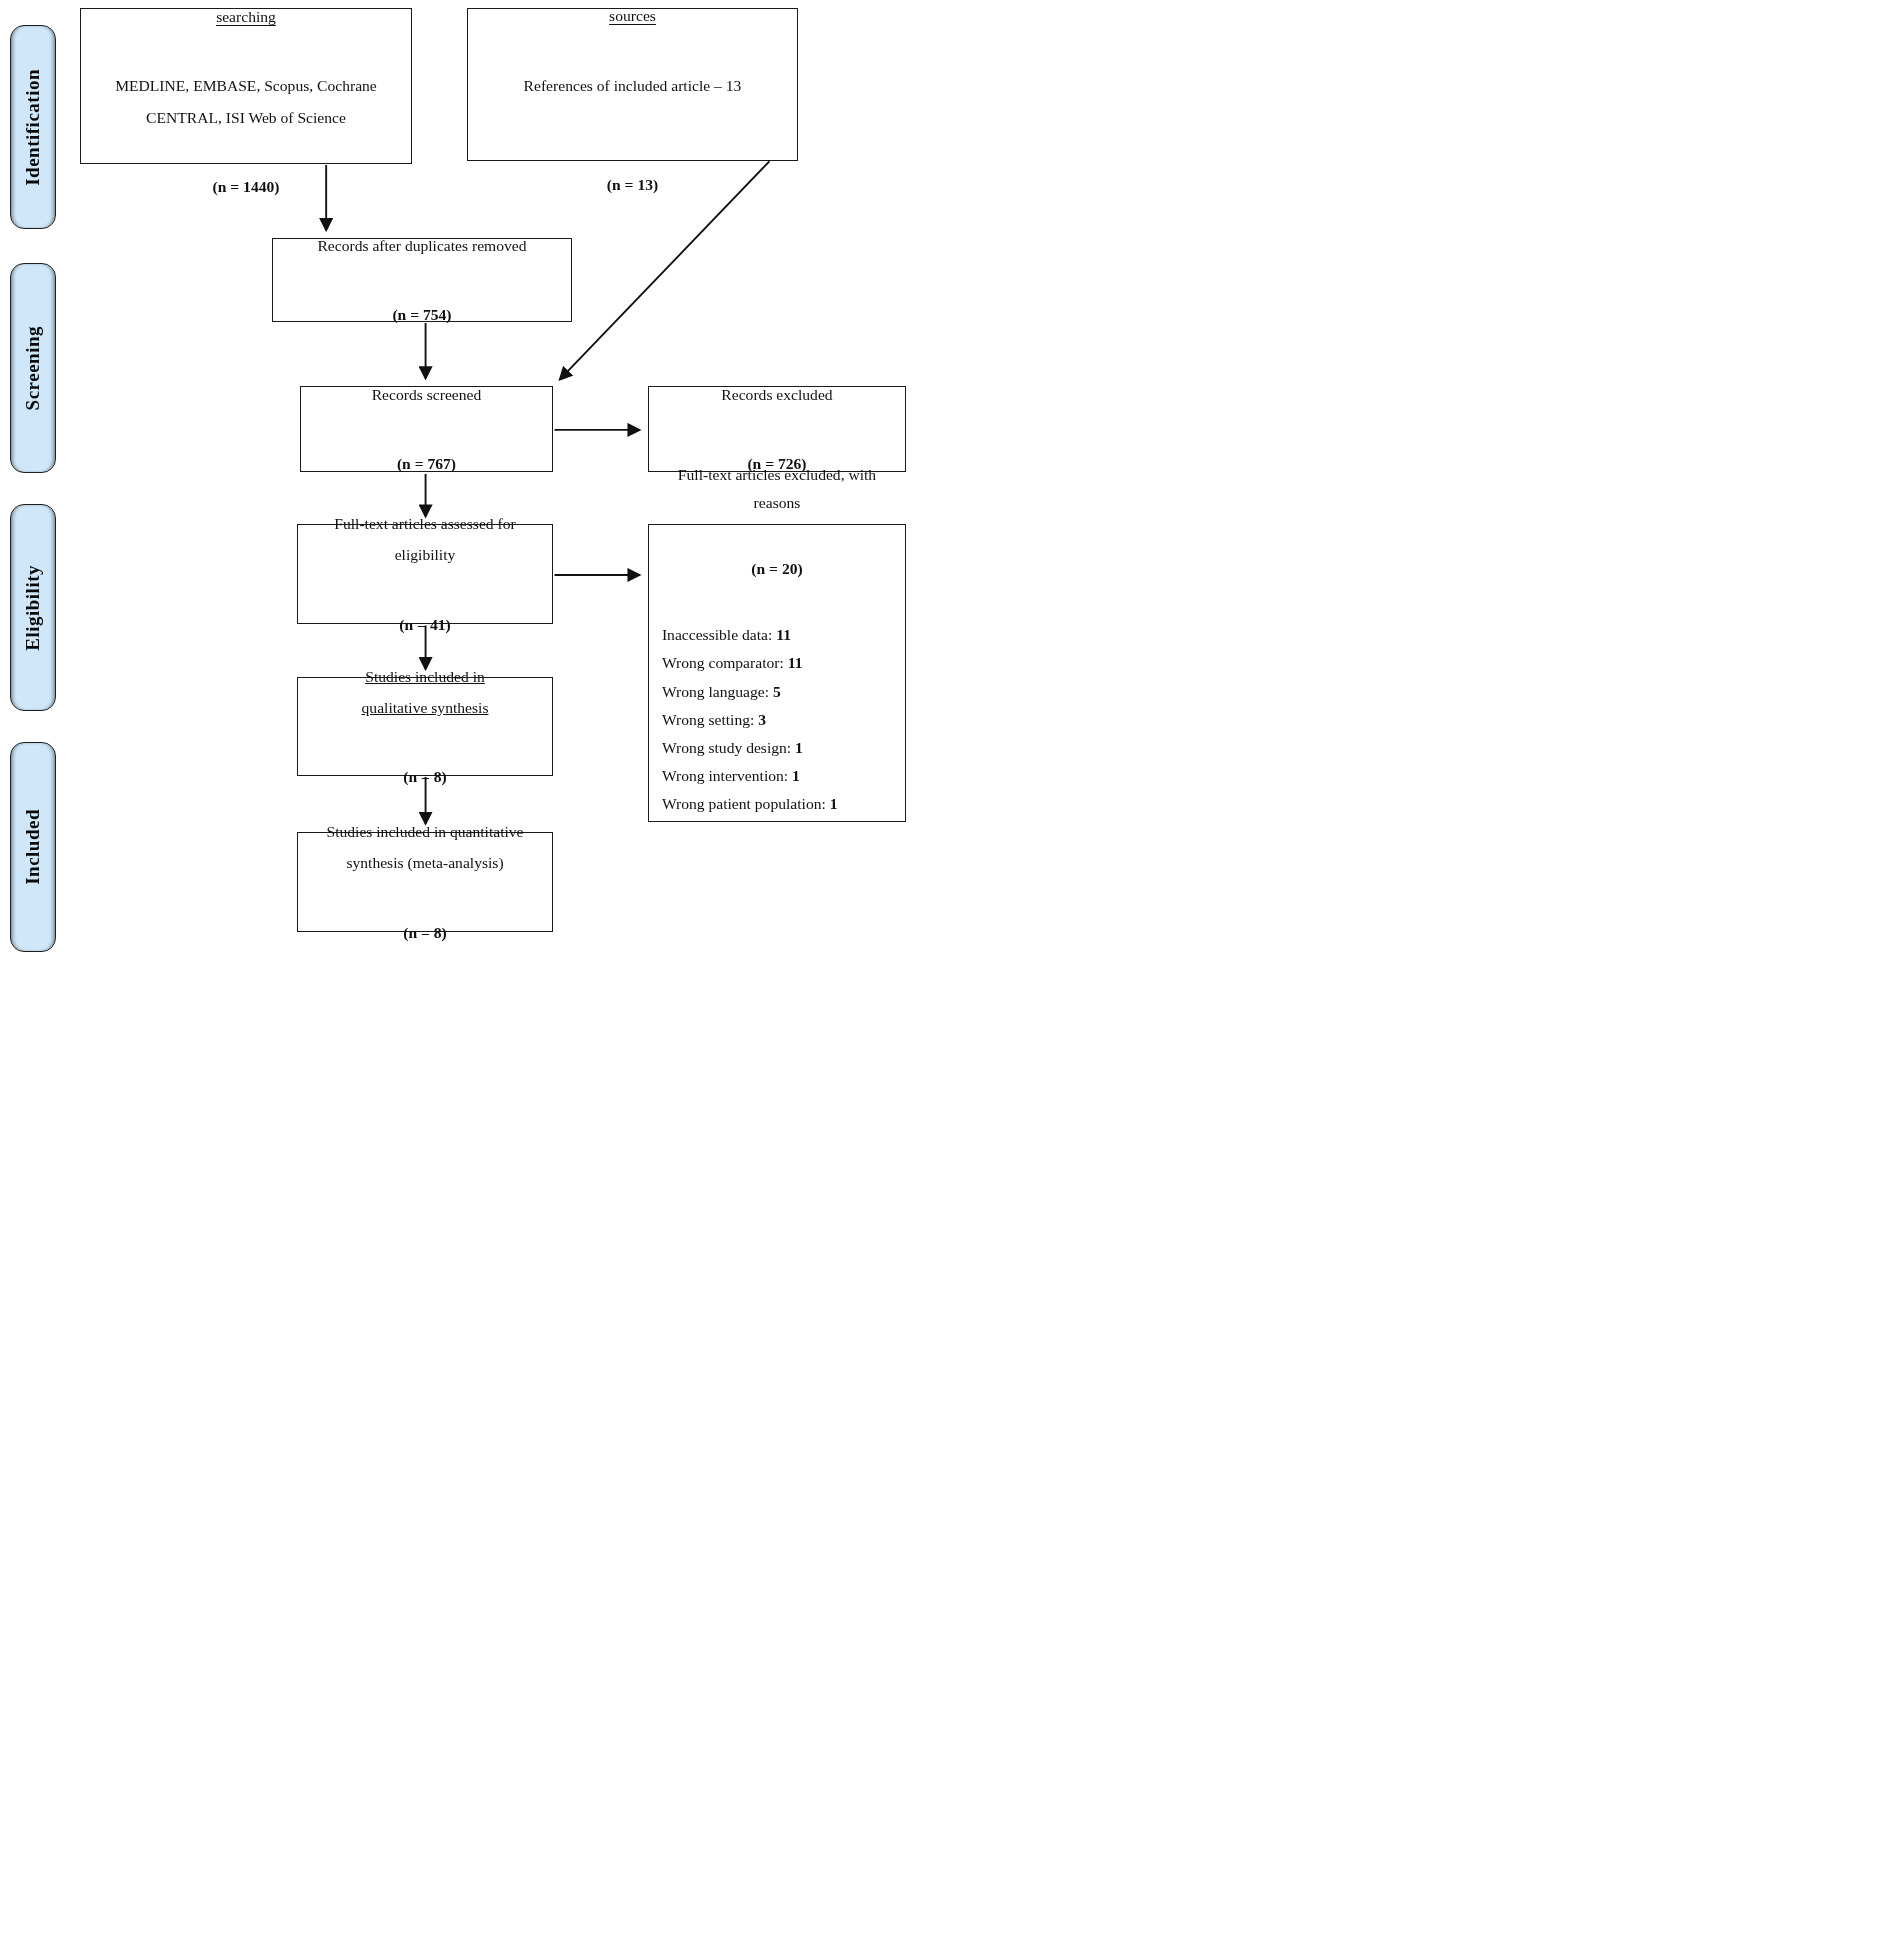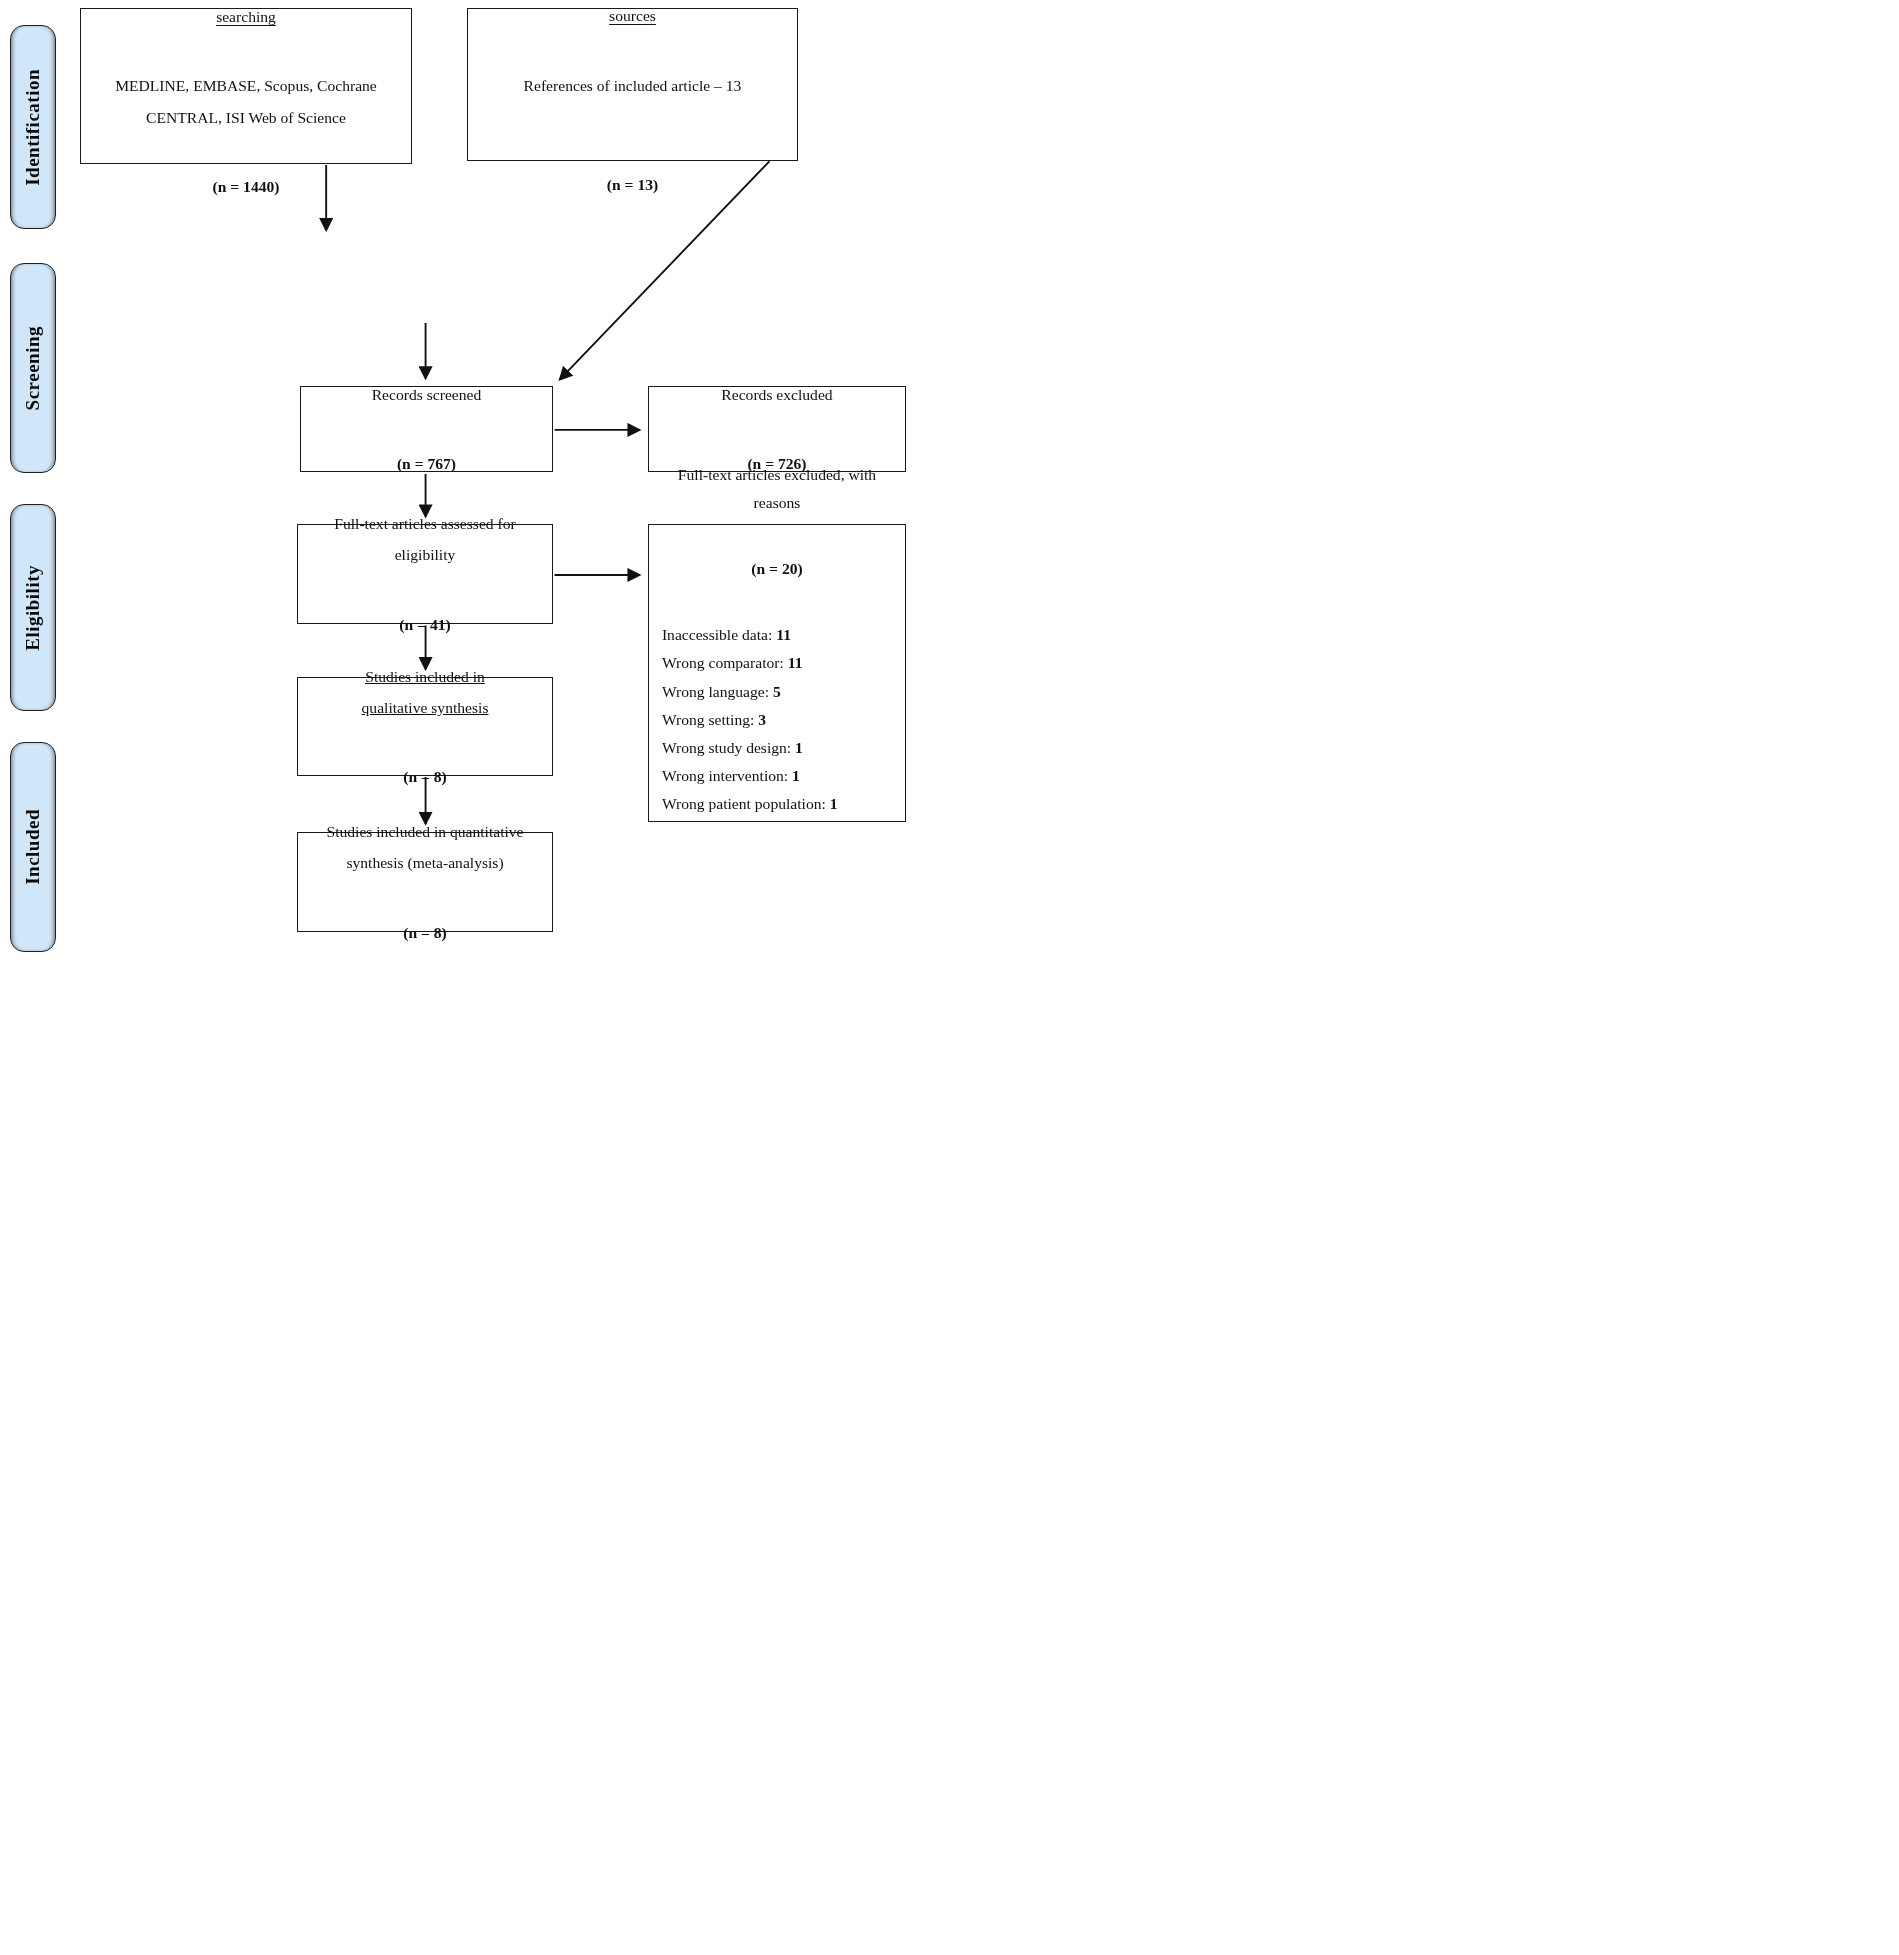--- a/index.html
+++ b/index.html
@@ -136,20 +136,24 @@
     <p class="body">MEDLINE, EMBASE, Scopus, Cochrane CENTRAL, ISI Web of Science</p>
     <p class="count">(n = 1440)</p>
   </div>
 
   <div class="flowbox box-other">
     <p class="heading">Additional records identified through other sources</p>
     <p class="body">References of included article – 13</p>
     <p class="count">(n = 13)</p>
   </div>
 
+  <div class="flowbox box-dup">
+    <p class="body">Records after duplicates removed</p>
+    <p class="count">(n = 754)</p>
+  </div>
 
   <div class="flowbox box-screened">
     <p class="body">Records screened</p>
     <p class="count">(n = 767)</p>
   </div>
 
   <div class="flowbox box-excluded">
     <p class="body">Records excluded</p>
     <p class="count">(n = 726)</p>
   </div>

